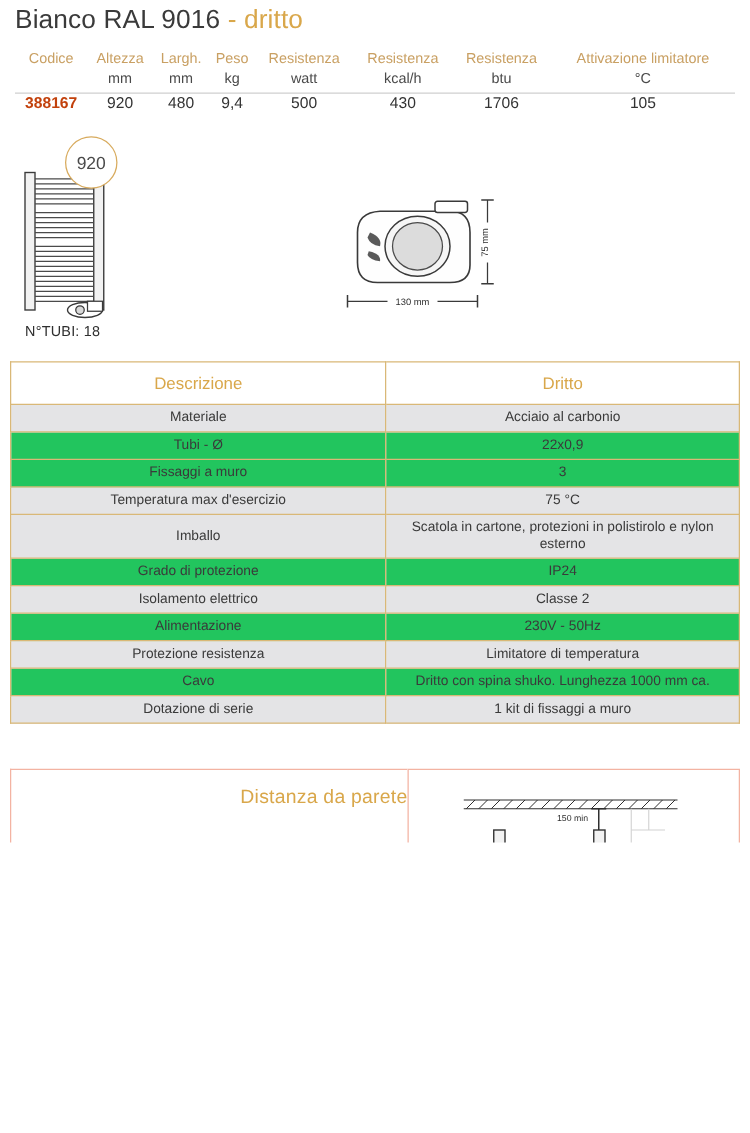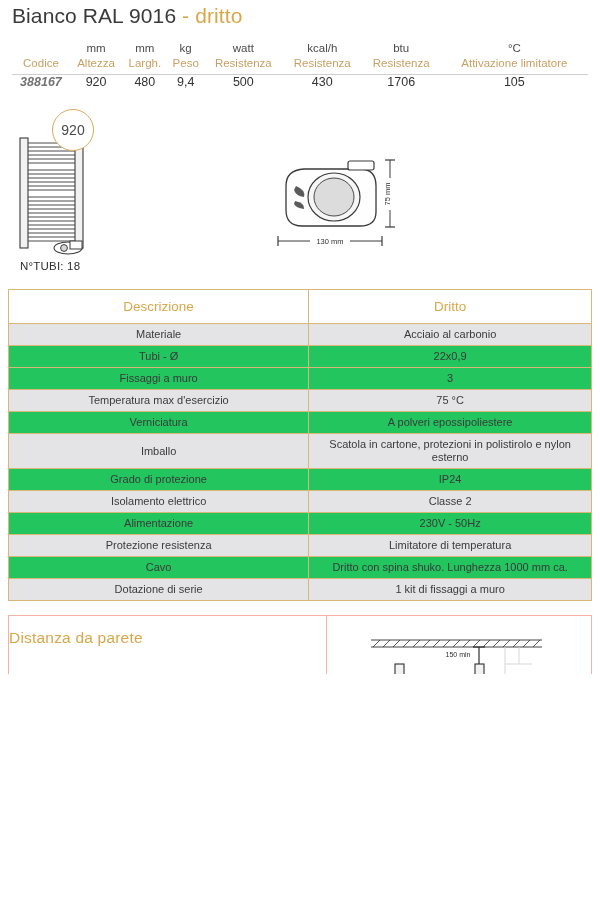--- a/index.html
+++ b/index.html
@@ -23,21 +23,21 @@
 
   
   .specs { position: absolute; left: 12px; top: 40px; width: 576px; }
   .specs table { width: 100%; border-collapse: collapse; }
   .specs th, .specs td { text-align: center; vertical-align: top; padding: 0; }
   .sp-label { color: #c9a063; font-size: 11.5px; font-weight: normal; line-height: 15px; }
   .sp-unit  { color: #4a4a4a; font-size: 11.5px; font-weight: normal; line-height: 16px; }
   .specs .divider td { padding-top: 3px; }
   .specs .divider hr { border: 0; border-top: 1px solid #cfcfcf; margin: 0; }
   .sp-val { font-size: 12.5px; color: #333; padding-top: 7px; }
-  .sp-val.code { font-weight: bold; color: #737373; font-style: italic; }
+  .sp-val.code { font-weight: bold; color: #c2410c; }
 
   
   .drawing-zone { position: absolute; left: 0; top: 108px; width: 600px; height: 175px; }
   .badge920 {
     position: absolute; left: 52px; top: 1px;
     width: 42px; height: 42px; border-radius: 50%;
     border: 1.6px solid #d8ab5e; background: #fff;
     display: flex; align-items: center; justify-content: center;
     font-size: 14px; color: #4a4a4a; z-index: 4;
   }
@@ -63,21 +63,21 @@
   .maintable tr.plain td { background: #22c55e; }
   .maintable td.col1 { width: 51.5%; }
   .maintable td.col2 { width: 48.5%; }
 
   
   .bottom { position: absolute; left: 8px; top: 615px; width: 584px; height: 285px; display: flex; }
   .panel { border: 1.4px solid #f3b3a2; background: #fff; position: relative; }
   .panel-left { width: 318px; height: 285px; border-right: none; }
   .panel-right { width: 266px; height: 285px; }
   .panel-title {
-    text-align: left; color: #d9a74a; font-size: 15.5px;
+    text-align: right; color: #d9a74a; font-size: 15.5px;
     margin-top: 13px; letter-spacing: .2px;
   }
 
   .minmax { position: absolute; left: 228px; top: 104px; border-collapse: collapse; }
   .minmax td {
     border: 1.2px solid #f3b3a2; width: 38px; height: 20px;
     text-align: right; font-size: 11px; color: #3a3a3a;
   }
   .minmax td.hd { font-size: 10.5px; color: #4a4a4a; }
 
@@ -93,38 +93,38 @@
   <div class="title-row">
     <span class="title-main">Bianco RAL 9016</span>
     <span class="title-dash">-</span>
     <span class="title-variant">dritto</span>
   </div>
 
   <div class="specs">
     <table>
       <tbody>
           <tr>
+        <th class="sp-label">Codice</th>
+        <th class="sp-label">Altezza</th>
+        <th class="sp-label">Largh.</th>
+        <th class="sp-label">Peso</th>
+        <th class="sp-label">Resistenza</th>
+        <th class="sp-label">Resistenza</th>
+        <th class="sp-label">Resistenza</th>
+        <th class="sp-label">Attivazione limitatore</th>
+      </tr>
+      <tr>
         <td class="sp-unit"></td>
         <td class="sp-unit">mm</td>
         <td class="sp-unit">mm</td>
         <td class="sp-unit">kg</td>
         <td class="sp-unit">watt</td>
         <td class="sp-unit">kcal/h</td>
         <td class="sp-unit">btu</td>
         <td class="sp-unit">°C</td>
-      </tr>
-      <tr>
-        <th class="sp-label">Codice</th>
-        <th class="sp-label">Altezza</th>
-        <th class="sp-label">Largh.</th>
-        <th class="sp-label">Peso</th>
-        <th class="sp-label">Resistenza</th>
-        <th class="sp-label">Resistenza</th>
-        <th class="sp-label">Resistenza</th>
-        <th class="sp-label">Attivazione limitatore</th>
       </tr>
       <tr class="divider">
         <td colspan="8">
               <hr>
             </td>
       </tr>
       <tr>
         <td class="sp-val code">388167</td>
         <td class="sp-val">920</td>
         <td class="sp-val">480</td>
@@ -223,24 +223,20 @@
             <td class="col2">22x0,9</td>
           </tr>
           <tr class="plain">
             <td class="col1">Fissaggi a muro</td>
             <td class="col2">3</td>
           </tr>
           <tr class="shaded">
             <td class="col1">Temperatura max d'esercizio</td>
             <td class="col2">75 °C</td>
           </tr>
-          <tr class="plain">
-            <td class="col1">Verniciatura</td>
-            <td class="col2">A polveri epossipoliestere</td>
-          </tr>
           <tr class="shaded">
             <td class="col1">Imballo</td>
             <td class="col2">Scatola in cartone, protezioni in polistirolo e nylon esterno</td>
           </tr>
           <tr class="plain">
             <td class="col1">Grado di protezione</td>
             <td class="col2">IP24</td>
           </tr>
           <tr class="shaded">
             <td class="col1">Isolamento elettrico</td>

